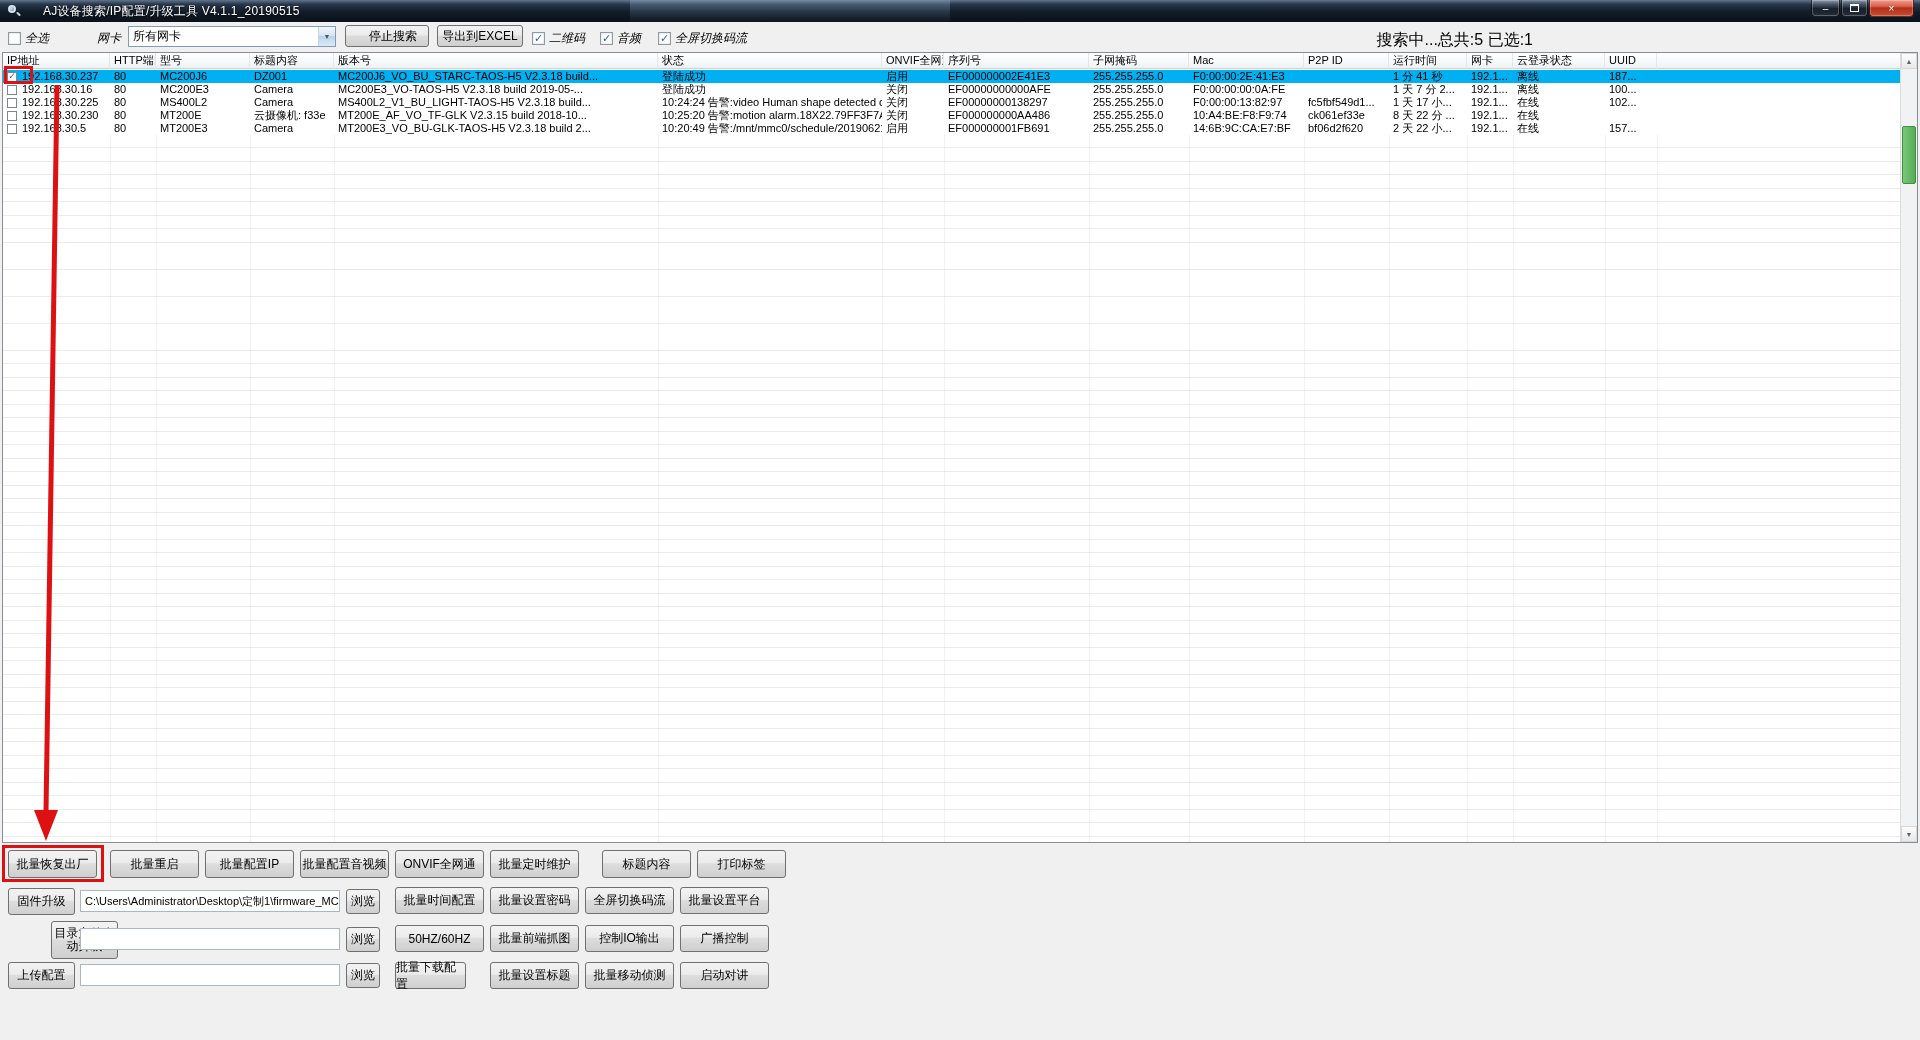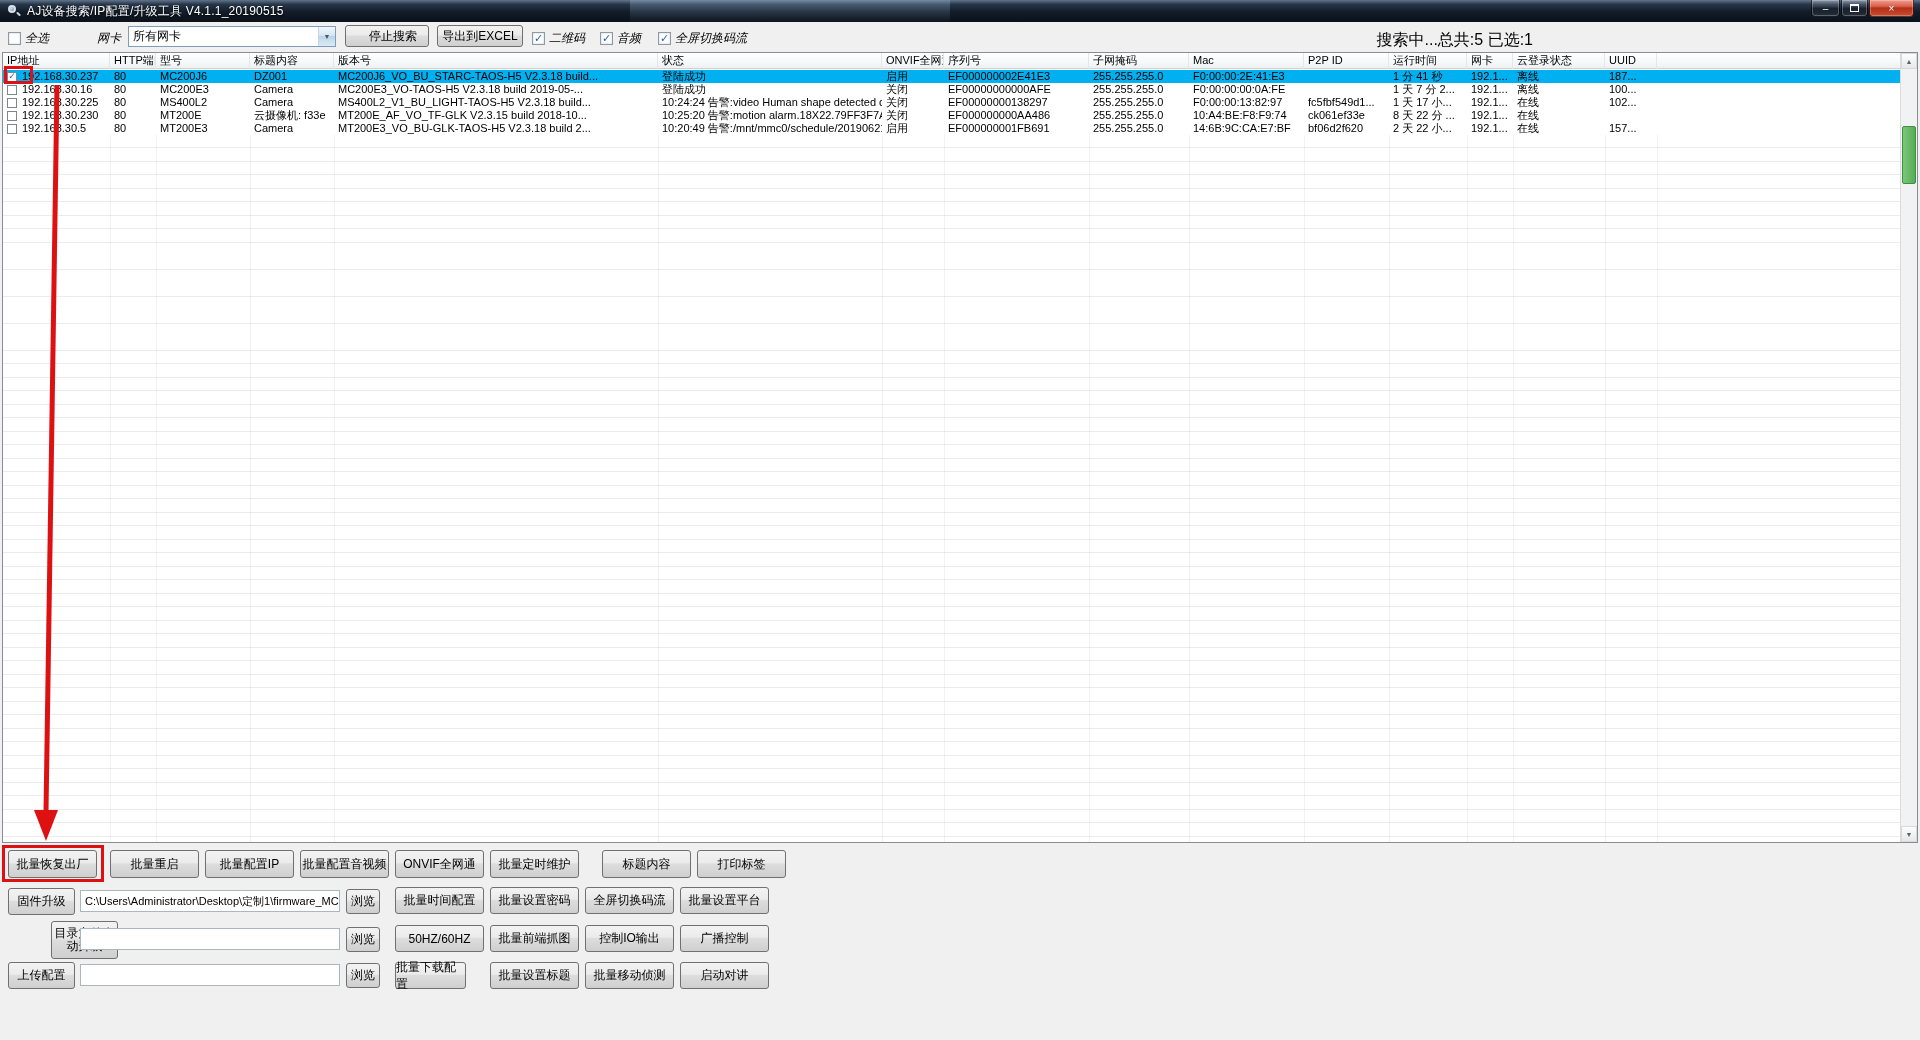--- a/index.html
+++ b/index.html
@@ -2,21 +2,21 @@
 <html><head>
 <meta charset="utf-8">
 <style>
   * { margin:0; padding:0; box-sizing:border-box; }
   html,body { width:1920px; height:1040px; overflow:hidden;
     font-family:"Liberation Sans","DejaVu Sans",sans-serif; background:#f0f0f0; }
 
   
   .titlebar { position:absolute; left:0; top:0; width:1920px; height:22px;
     background:linear-gradient(180deg,#61748a 0%,#27364a 20%,#121c28 55%,#0a111a 100%);
-    display:flex; align-items:center; color:#fff; }
+    display:flex; align-items:center; color:#fff;gap:16px; }
   .titlebar-glow { position:absolute; left:630px; top:0; width:320px; height:22px;
     background:linear-gradient(180deg,rgba(150,180,210,.35),rgba(60,80,100,.05)); pointer-events:none; }
   .app-icon { width:14px; height:14px; margin:0 6px 0 7px; position:relative; }
   .app-icon .lens { position:absolute; left:1px; top:1px; width:8px; height:8px;
     border:2px solid #d7e2ec; border-radius:50%; background:radial-gradient(circle at 35% 35%,#cfe4f5,#5d7d9a); }
   .app-icon .handle { position:absolute; left:9px; top:9px; width:5px; height:2px;
     background:#c9d4de; transform:rotate(45deg); border-radius:1px; }
   .title-text { font-size:12px; text-shadow:0 1px 2px #000; letter-spacing:.2px; }
   .winbtns { position:absolute; right:6px; top:0; display:flex; }
   .wb { height:17px; display:flex; align-items:center; justify-content:center;

